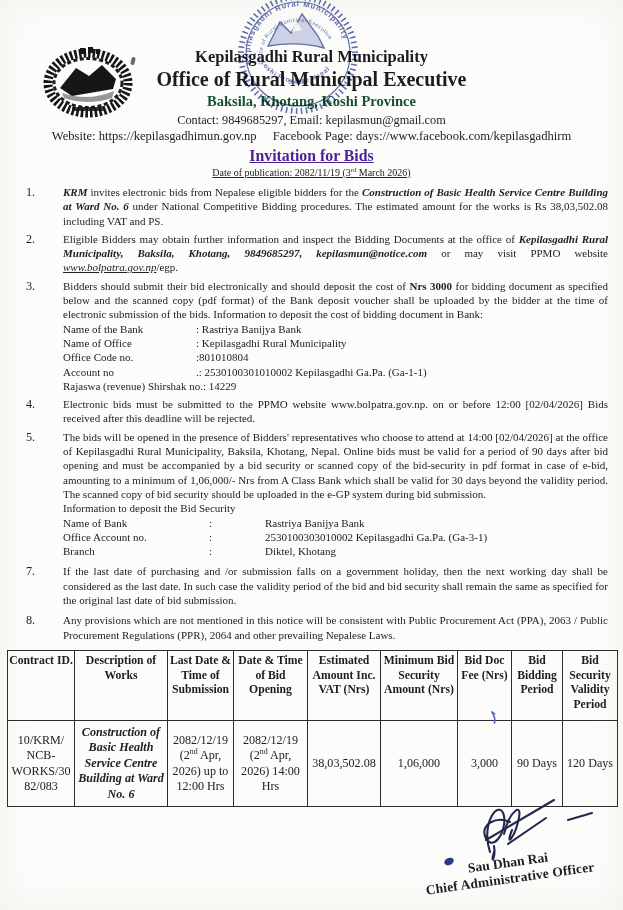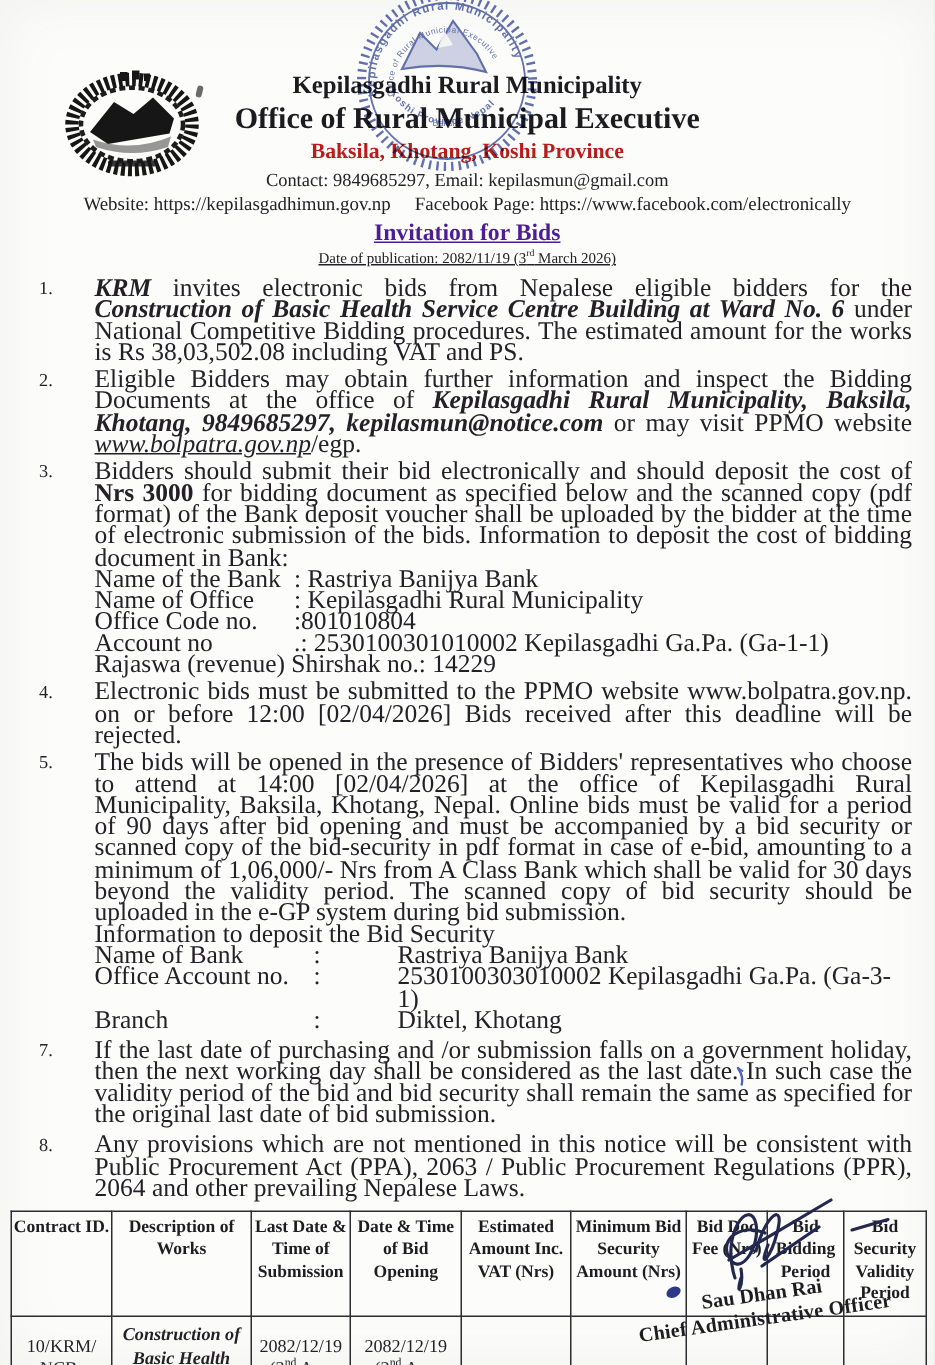--- a/index.html
+++ b/index.html
@@ -7,36 +7,36 @@
   .page {
     position:relative; width:623px; height:910px; margin:0 auto;
     background:#fcfcfa; overflow:hidden; color:#232127;
     font-family:"Liberation Serif", serif;
     box-shadow:inset 0 0 40px rgba(120,115,105,0.08);
   }
   
   .header { padding-top:47px; text-align:center; position:relative; z-index:1; }
   .org-name   { font-size:16.5px; font-weight:bold; color:#1c1b20; }
   .office-name{ font-size:20px;  font-weight:bold; color:#1c1b20; margin-top:1px; }
-  .address    { font-size:14.5px; font-weight:bold; color:#b91c1c; margin-top:2px; }
+  .address    { font-size:14.5px; font-weight:bold; color:#14532d; margin-top:2px; }
   .contact    { font-size:12.3px; margin-top:3px; }
   .webline    { font-size:12.6px; margin-top:1px; }
   .webline .gap { display:inline-block; width:16px; }
   .notice-title { font-size:15.8px; font-weight:bold; text-decoration:underline; margin-top:3px; color:#4c1d95;}
   .pubdate    { font-size:10px; margin-top:2px;text-decoration:underline; }
   
   .logo  { position:absolute; left:42px; top:46px; z-index:2; }
   .stamp { position:absolute; left:234px; top:-8px; z-index:3; opacity:.82; mix-blend-mode:multiply; }
   .speck { position:absolute; background:#3a3a3a; border-radius:2px; opacity:.75; }
   
   .notice { margin:7px 15px 0 26px; position:relative; z-index:1; }
   .item { display:flex; margin-bottom:4px; }
   .item.spaced { margin-top:6px; }
   .inum  { flex:0 0 37px; font-size:12.2px; line-height:14.3px; }
-  .ibody { flex:1; font-size:17px; line-height:14.3px; text-align:justify; }
+  .ibody { flex:1; font-size:11px; line-height:14.3px; text-align:justify; }
   .kv  { display:flex; text-align:left;justify-content:space-between; }
   .kv-label  { flex:0 0 133px; }
   .kv-value  { flex:1; }
   .kv3-label { flex:0 0 146px; }
   .kv3-colon { flex:0 0 56px; }
   .kv3-value { flex:1; }
   
   .rt-b { font-weight:bold; }
   .rt-i { font-style:italic; }
   .rt-u { text-decoration:underline;font-style:italic; }
@@ -108,21 +108,21 @@
   </svg>
 
   <span class="speck" style="left:131px; top:57px; width:4px; height:8px; transform:rotate(14deg);"></span>
 
   <div class="header">
     <div class="org-name">Kepilasgadhi Rural Municipality</div>
     <div class="office-name">Office of Rural Municipal Executive</div>
     <div class="address">Baksila, Khotang, Koshi Province</div>
     <div class="contact">Contact: 9849685297, Email: kepilasmun@gmail.com</div>
     <div class="webline">
-      <span>Website: https://kepilasgadhimun.gov.np</span><span class="gap"></span><span>Facebook Page: https://www.facebook.com/electronically</span>
+      <span>Website: https://kepilasgadhimun.gov.np</span><span class="gap"></span><span>Facebook Page: days://www.facebook.com/kepilasgadhirm</span>
     </div>
     <div class="notice-title">Invitation for Bids</div>
     <div class="pubdate"><span>Date of publication: 2082/11/19 (3</span><span class="rt-sup">rd</span><span> March 2026)</span></div>
   </div>
 
   <div class="notice">
 
     <div class="item">
       <div class="inum">1.</div>
       <div class="ibody"><span class="rt-b rt-i">KRM</span><span> invites electronic bids from Nepalese eligible bidders for the </span><span class="rt-b rt-i">Construction of Basic Health Service Centre Building at Ward No. 6</span><span> under National Competitive Bidding procedures. The estimated amount for the works is Rs 38,03,502.08 including VAT and PS.</span></div>

